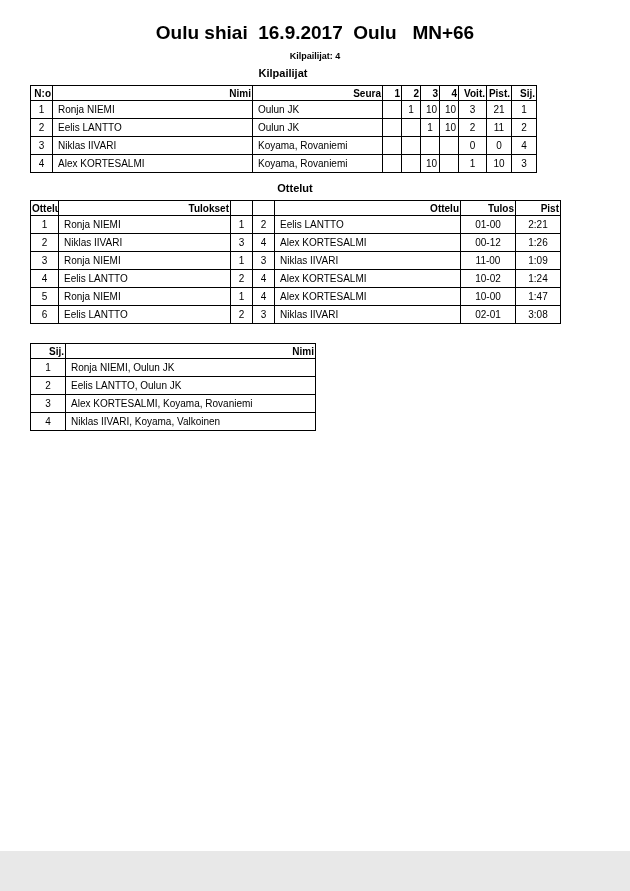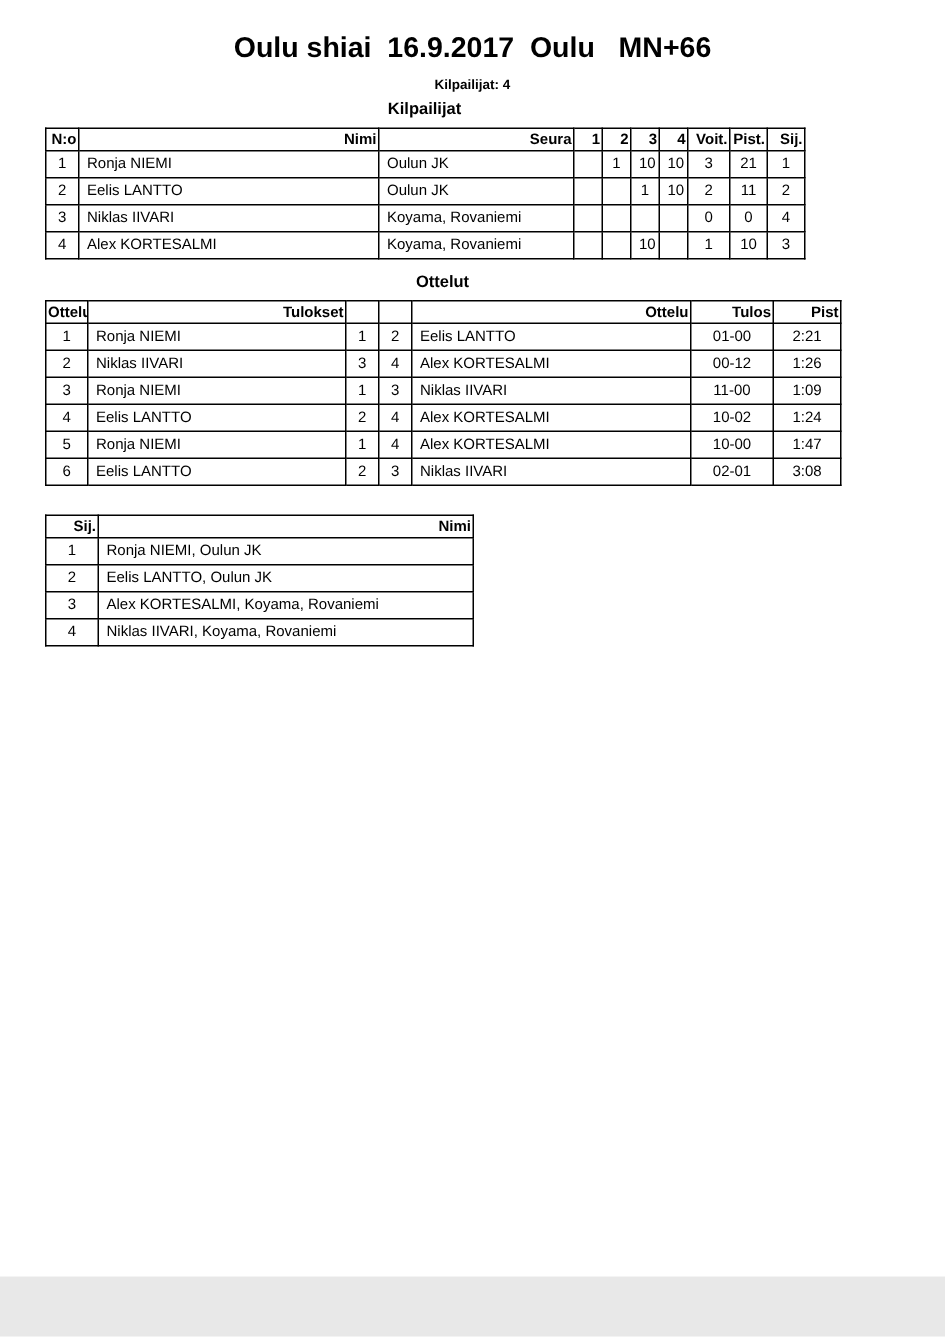--- a/index.html
+++ b/index.html
@@ -236,19 +236,19 @@
           <tr>
             <td>2</td>
             <td>Eelis LANTTO, Oulun JK</td>
           </tr>
           <tr>
             <td>3</td>
             <td>Alex KORTESALMI, Koyama, Rovaniemi</td>
           </tr>
           <tr>
             <td>4</td>
-            <td>Niklas IIVARI, Koyama, Rovaniemi</td>
+            <td>Niklas IIVARI, Koyama, Valkoinen</td>
           </tr>
         </tbody>
       </table>
   </div>
 
 </div>
 
 </body></html>

